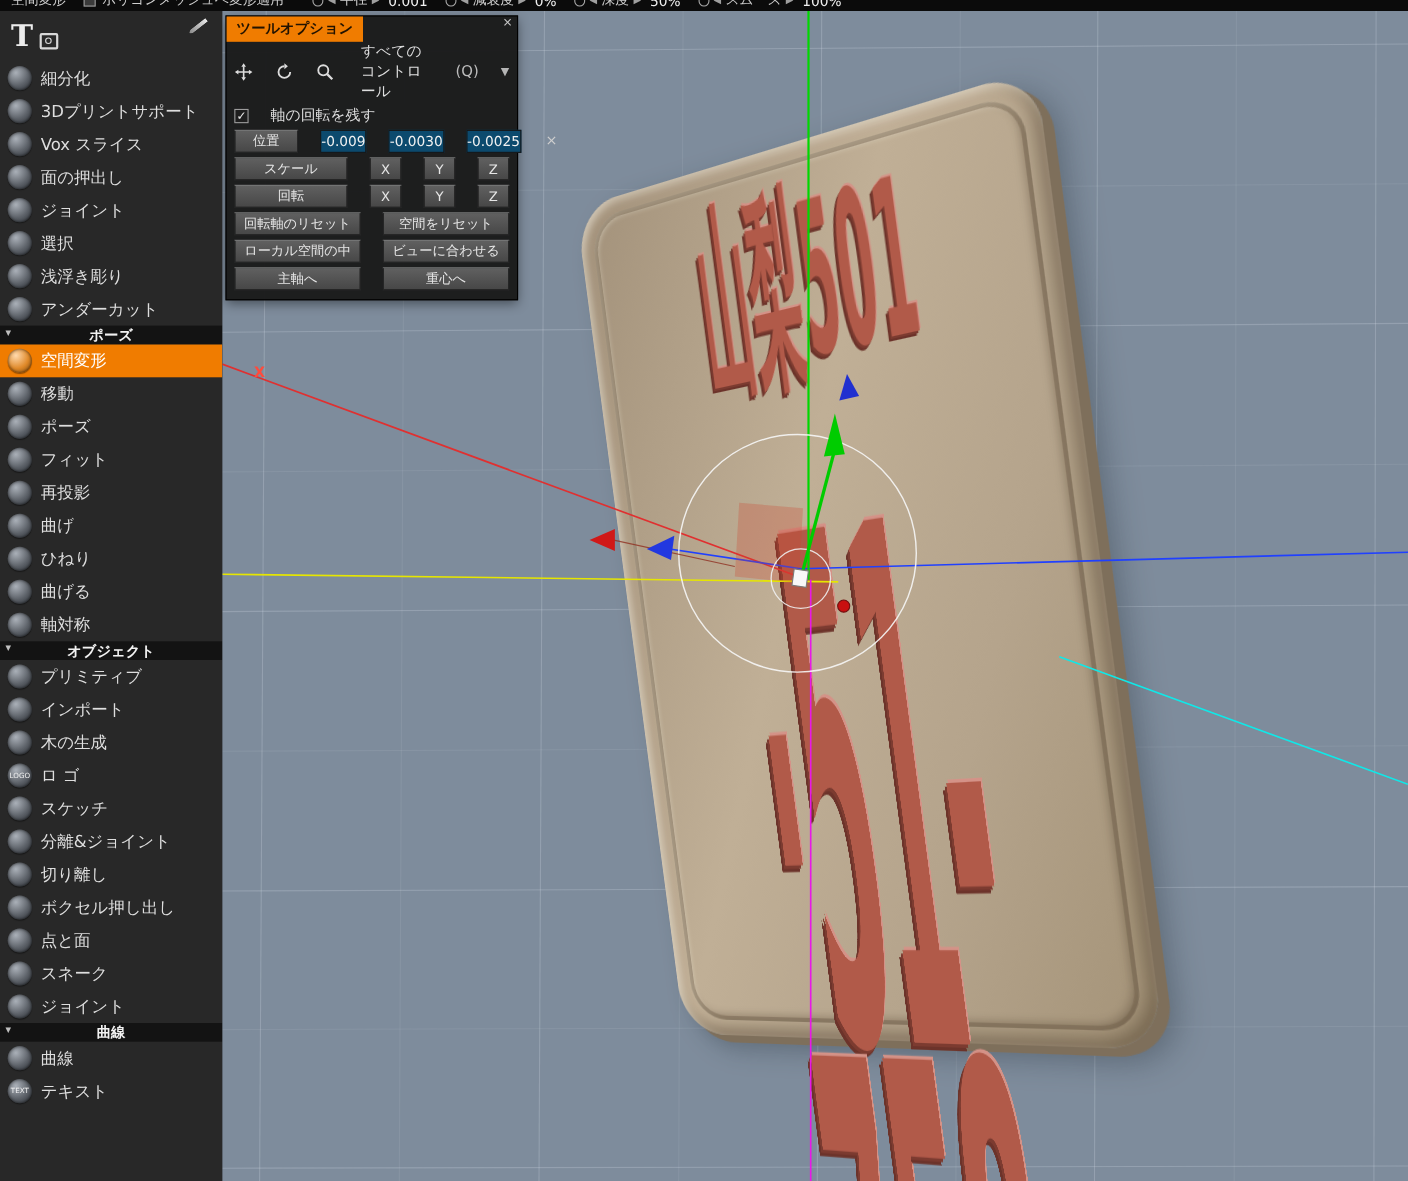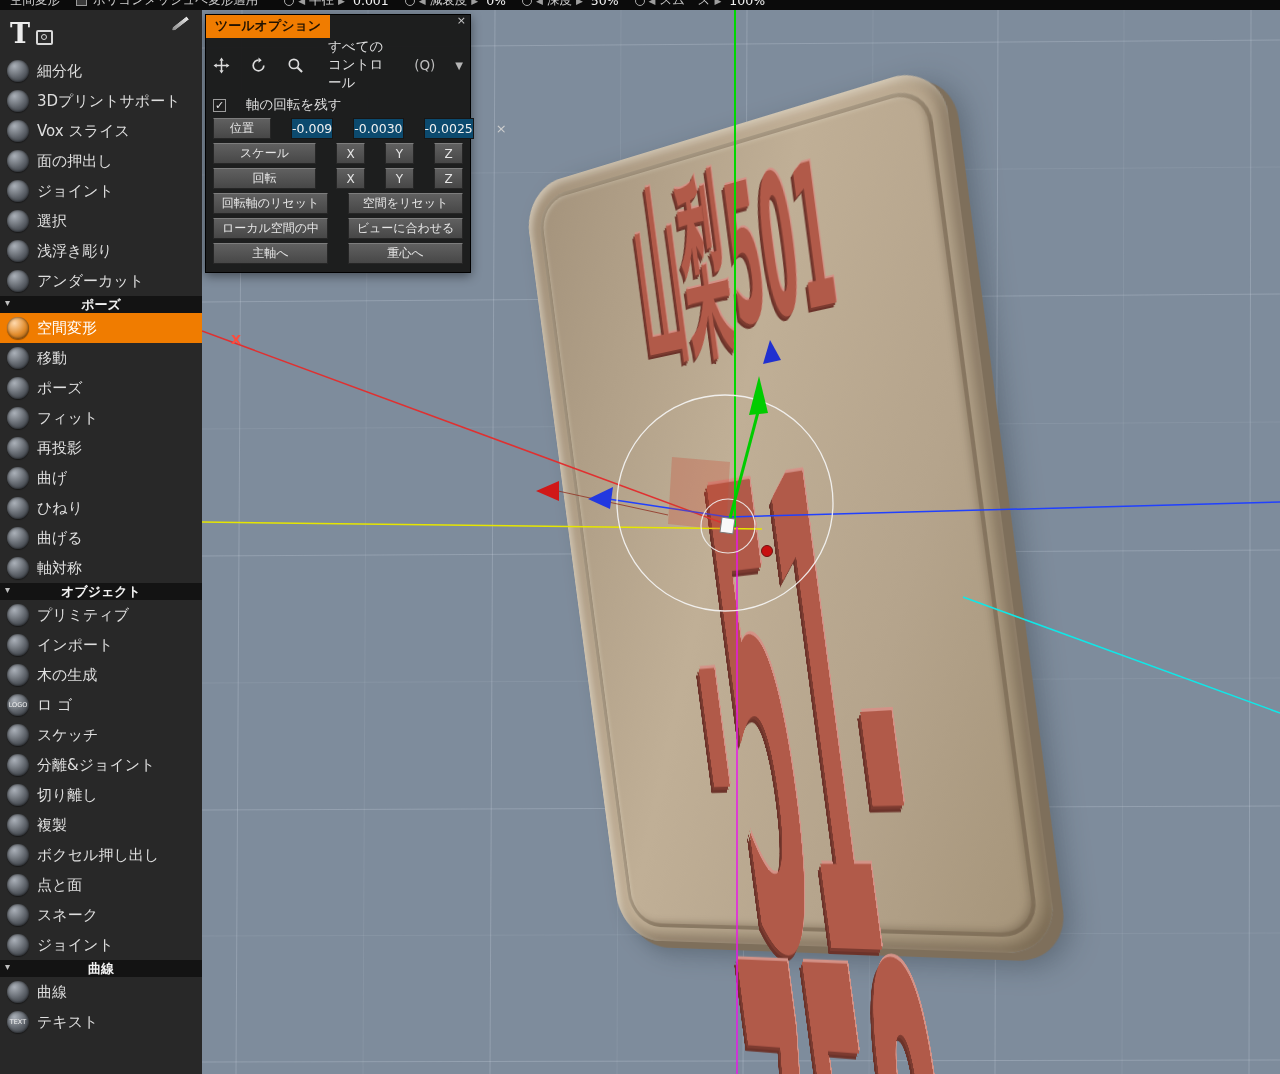--- a/index.html
+++ b/index.html
@@ -251,24 +251,20 @@
           <div class="side-item">
             <span class="side-icon"></span>
             <span class="side-label">分離&amp;ジョイント</span>
           </div>
           <div class="side-item">
             <span class="side-icon"></span>
             <span class="side-label">切り離し</span>
           </div>
           <div class="side-item">
             <span class="side-icon"></span>
-            <span class="side-label">複製</span>
-          </div>
-          <div class="side-item">
-            <span class="side-icon"></span>
             <span class="side-label">ボクセル押し出し</span>
           </div>
           <div class="side-item">
             <span class="side-icon"></span>
             <span class="side-label">点と面</span>
           </div>
           <div class="side-item">
             <span class="side-icon"></span>
             <span class="side-label">スネーク</span>
           </div>

